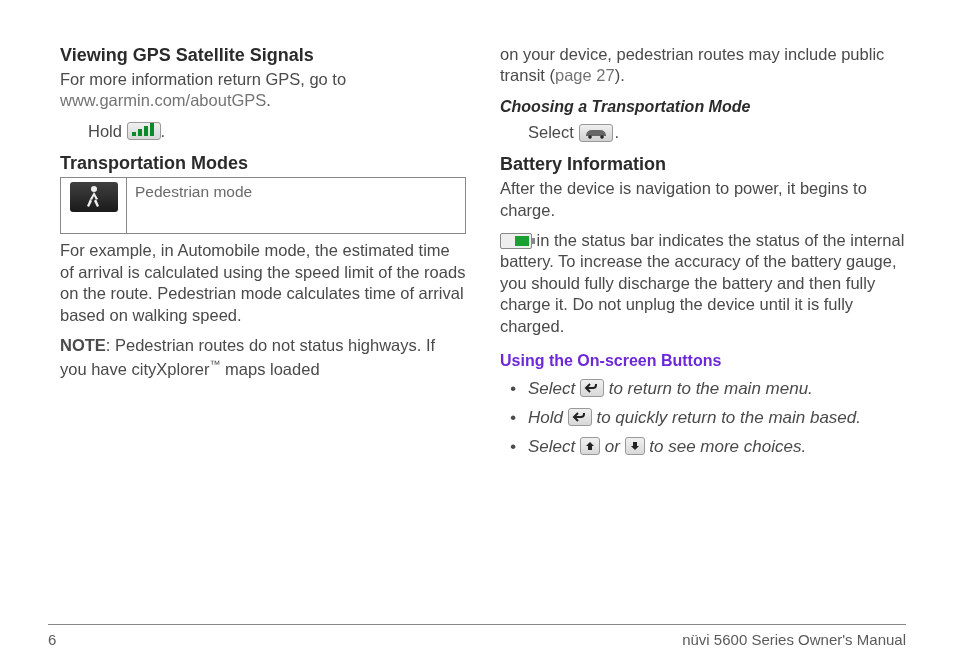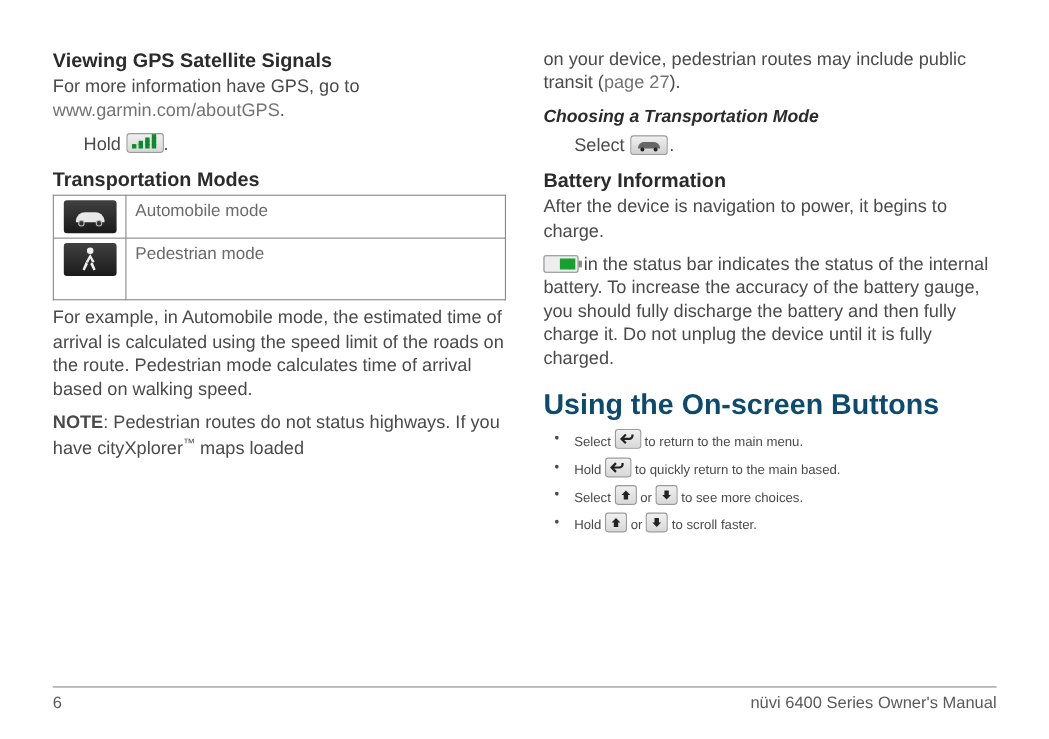--- a/index.html
+++ b/index.html
@@ -9,37 +9,38 @@
       font-family: Arial, Helvetica, sans-serif;
       color: #3a3a3a;
       background: #fff;
       padding: 44px 48px 30px 48px;
       position: relative;
     }
     .columns {
       display: flex;
       gap: 34px;
       height: 560px;
+      margin-left: 12px;
     }
     .col {
       flex: 1;
       line-height: 1.28;
     }
     h3.section {
       font-size: 18px;
       font-weight: bold;
       color: #2b2b2b;
       margin-bottom: 2px;
       margin-top: 10px;
     }
     h3.section:first-child { margin-top: 0; }
     h2.blue-heading {
-      font-size: 26px;
+      font-size: 16px;
       font-weight: bold;
-      color: #0c4a6e;
+      color: #6d28d9;
       margin-top: 14px;
       margin-bottom: 6px;
     }
     p {
       font-size: 16.5px;
       color: #4a4a4a;
       margin-bottom: 9px;
       line-height: 1.3;
     }
     .link {
@@ -162,26 +163,27 @@
       border-radius:3px;
       vertical-align:-3px;
       position:relative;
     }
     .arrow-icon-box svg{ position:absolute; inset:0; margin:auto; }
     ul.bullets {
       list-style: none;
       padding-left: 6px;
     }
     ul.bullets li {
-      font-size: 12px;
+      font-size: 17px;
       color:#4a4a4a;
       padding-left: 22px;
       position: relative;
       margin-bottom: 6px;
       line-height:1.35;
+      font-style:italic;
     }
     ul.bullets li::before {
       content:"•";
       position:absolute;
       left:4px;
       color:#4a4a4a;
     }
     .tm { font-size: 11px; vertical-align: super; }
     .note-label { font-weight: bold; }
     .footer {
@@ -197,41 +199,29 @@
     }
   </style>
 </head>
 <body>
 
 <div class="columns">
 
   <div class="col">
     <h3 class="section">Viewing GPS Satellite Signals</h3>
     <p>
-      <span>For more information have GPS, go to </span><span class="link">www.garmin.com/aboutGPS</span><span>.</span>
+      <span>For more information return GPS, go to </span><span class="link">www.garmin.com/aboutGPS</span><span>.</span>
     </p>
     <p class="indented">
       <span>Hold </span><span class="signal-icon"></span><span>.</span>
     </p>
 
     <h3 class="section">Transportation Modes</h3>
     <table class="modes">
       <tbody>
-          <tr>
-        <td class="icon-cell">
-          <span class="icon-box dark-car">
-            <svg width="40" height="22" viewBox="0 0 40 22">
-                  <path d="M7 14 q2 -7 8 -7 h10 q6 0 8 7 v2 h-26 z" fill="#e8e8e8"></path>
-                  <circle cx="12" cy="17" r="2.5" fill="#333" stroke="#bbb"></circle>
-                  <circle cx="28" cy="17" r="2.5" fill="#333" stroke="#bbb"></circle>
-                </svg>
-          </span>
-        </td>
-        <td>Automobile mode</td>
-      </tr>
       <tr>
         <td class="icon-cell" style="height:56px">
           <span class="icon-box dark-ped">
             <svg width="40" height="26" viewBox="0 0 40 26">
                   <circle cx="20" cy="5" r="3" fill="#eee"></circle>
                   <path d="M20 8 l-4 7 l2 1 l2 -4 l2 4 l2 -1 z M16 15 l-3 7 l2 1 l3 -6 M22 15 l3 7 l-2 1 l-3 -6" fill="#eee"></path>
                 </svg>
           </span>
         </td>
         <td>Pedestrian mode</td>
@@ -278,27 +268,20 @@
               <path d="M6 2 l-4 4 l4 4 M2 6 h7 a3 3 0 0 0 3 -3 v-1" stroke="#222" stroke-width="2" fill="none"></path>
             </svg></span><span> to quickly return to the main based.</span>
       </li>
       <li>
         <span>Select </span><span class="arrow-icon-box"><svg width="12" height="12" viewBox="0 0 12 12">
               <path d="M6 2 l-4 4 h2 v4 h4 v-4 h2 z" fill="#222"></path>
             </svg></span><span> or </span><span class="arrow-icon-box"><svg width="12" height="12" viewBox="0 0 12 12">
               <path d="M6 10 l4 -4 h-2 v-4 h-4 v4 h-2 z" fill="#222"></path>
             </svg></span><span> to see more choices.</span>
       </li>
-      <li>
-        <span>Hold </span><span class="arrow-icon-box"><svg width="12" height="12" viewBox="0 0 12 12">
-              <path d="M6 2 l-4 4 h2 v4 h4 v-4 h2 z" fill="#222"></path>
-            </svg></span><span> or </span><span class="arrow-icon-box"><svg width="12" height="12" viewBox="0 0 12 12">
-              <path d="M6 10 l4 -4 h-2 v-4 h-4 v4 h-2 z" fill="#222"></path>
-            </svg></span><span> to scroll faster.</span>
-      </li>
     </ul>
   </div>
 </div>
 
 <div class="footer">
   <span>6</span>
-  <span>nüvi 6400 Series Owner's Manual</span>
+  <span>nüvi 5600 Series Owner's Manual</span>
 </div>
 
 </body></html>

